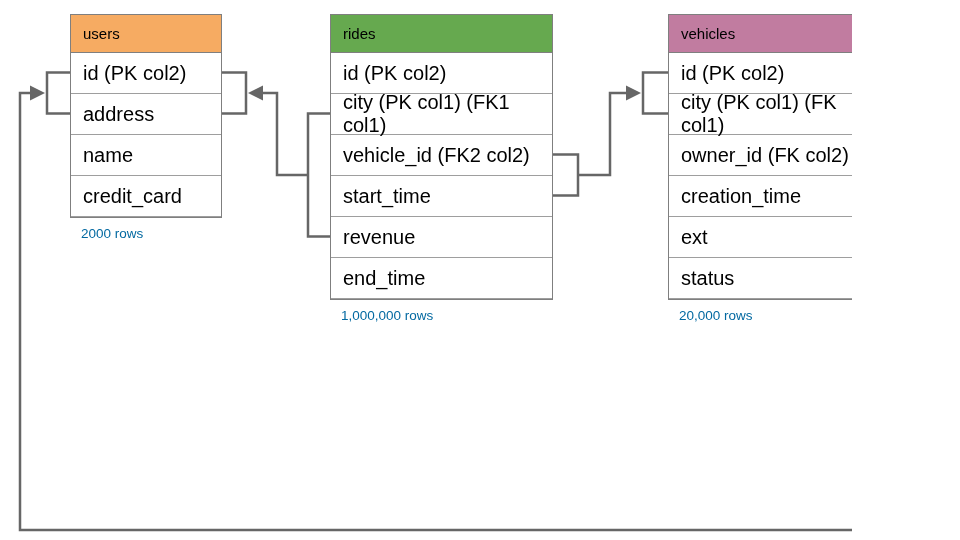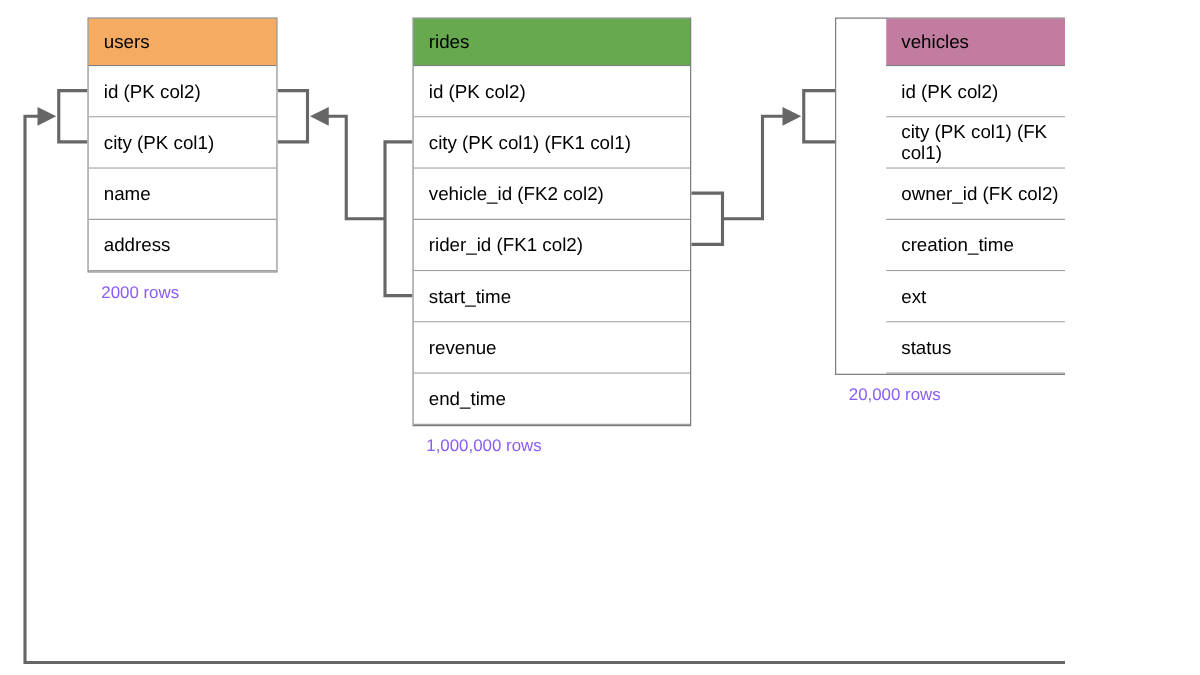--- a/index.html
+++ b/index.html
@@ -36,35 +36,35 @@
     font-size: 15px;
     color: #000000;
     border-bottom: 1px solid #7f7f7f;
     box-sizing: border-box;
   }
   .trow {
     height: 41px;
     display: flex;
     align-items: center;
     padding: 0 12px;
-    font-size: 15px;
+    font-size: 20px;
     color: #000000;
     border-bottom: 1px solid #9e9e9e;
     box-sizing: border-box;
     background: #ffffff;
   }
   .trow:last-of-type {
     border-bottom: none;
   }
   .rowcount {
     position: absolute;
     left: 10px;
     top: calc(100% + 9px);
     font-size: 13.5px;
-    color: #8b5cf6;
+    color: #0369a1;
     white-space: nowrap;
   }
 </style>
 </head>
 <body>
 
 <div id="canvas">
 
   <svg id="connector-layer" viewBox="0 0 960 540" fill="none">
 
@@ -86,39 +86,38 @@
       <polyline points="885,113.5 912,113.5 912,195.5 885,195.5"></polyline>
       <polyline points="912,154.5 938,154.5 938,530 20,530 20,93 38,93"></polyline>
       <polyline points="70,72.5 47,72.5 47,113.5 70,113.5"></polyline>
       <polygon stroke="none" points="45,93 30,85.5 30,100.5" fill="#666666"></polygon>
     </g>
   </svg>
 
   <div class="db-table" style="left:70px; top:14px; width:152px;">
     <div class="thead" style="background-color: rgb(246, 171, 98);">users</div>
     <div class="trow">id (PK col2)</div>
-    <div class="trow">city (PK col1)</div>
+    <div class="trow">address</div>
     <div class="trow">name</div>
-    <div class="trow">address</div>
+    <div class="trow">credit_card</div>
     <div class="rowcount">2000 rows</div>
   </div>
 
   <div class="db-table" style="left:330px; top:14px; width:223px;">
     <div class="thead" style="background-color: rgb(102, 169, 79);">rides</div>
     <div class="trow">id (PK col2)</div>
     <div class="trow">city (PK col1) (FK1 col1)</div>
     <div class="trow">vehicle_id (FK2 col2)</div>
-    <div class="trow">rider_id (FK1 col2)</div>
     <div class="trow">start_time</div>
     <div class="trow">revenue</div>
     <div class="trow">end_time</div>
     <div class="rowcount">1,000,000 rows</div>
   </div>
 
-  <div class="db-table" style="left:668px; top:14px; width:217px;padding-left:40px;">
+  <div class="db-table" style="left:668px; top:14px; width:217px;">
     <div class="thead" style="background-color: rgb(193, 124, 160);">vehicles</div>
     <div class="trow">id (PK col2)</div>
     <div class="trow">city (PK col1) (FK col1)</div>
     <div class="trow">owner_id (FK col2)</div>
     <div class="trow">creation_time</div>
     <div class="trow">ext</div>
     <div class="trow">status</div>
     <div class="rowcount">20,000 rows</div>
   </div>
 

